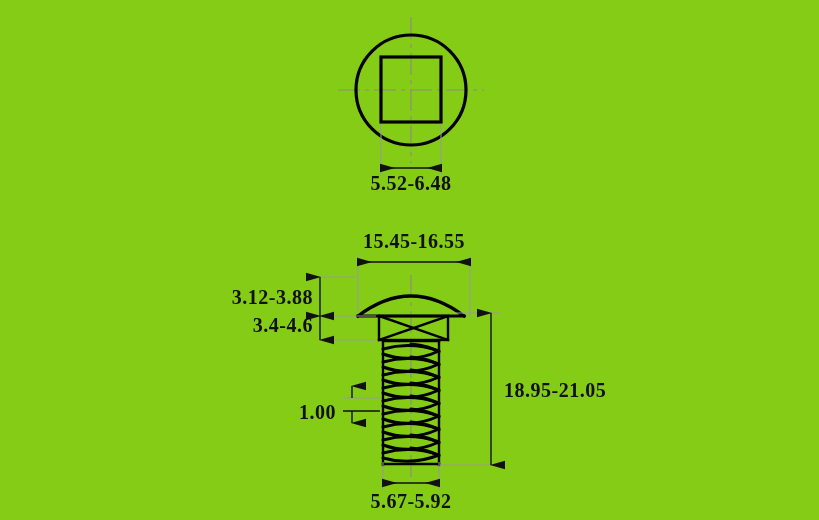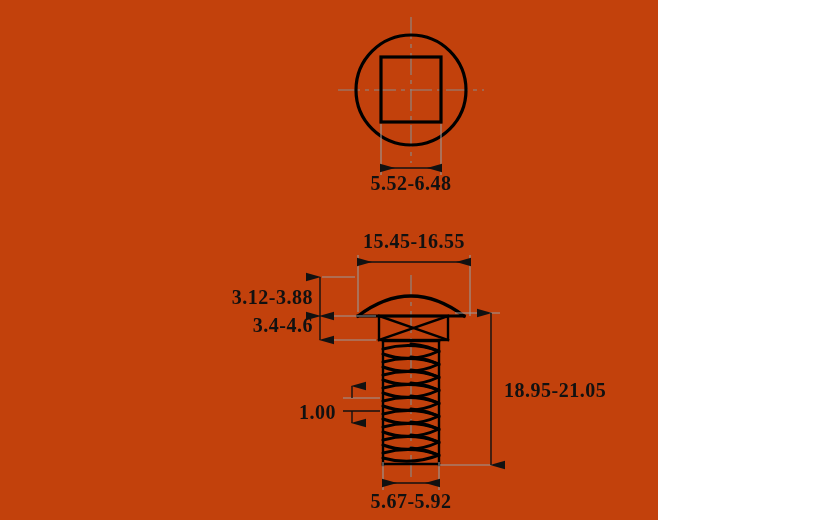--- a/index.html
+++ b/index.html
@@ -6,23 +6,23 @@
   html, body {
     margin: 0;
     padding: 0;
     background: #ffffff;
   }
   body {
     font-family: "Liberation Serif", serif;
   }
   #drawing-root {
     position: relative;
-    width: 658px;
+    width: 819px;
     height: 520px;
-    background: #c2410c;
+    background: #84cc16;
     overflow: hidden;
   }
   svg#drawing-canvas {
     display: block;
     width: 819px;
     height: 520px;
   }
   .dim-text {
     font-family: "Liberation Serif", serif;
     font-size: 20px;

